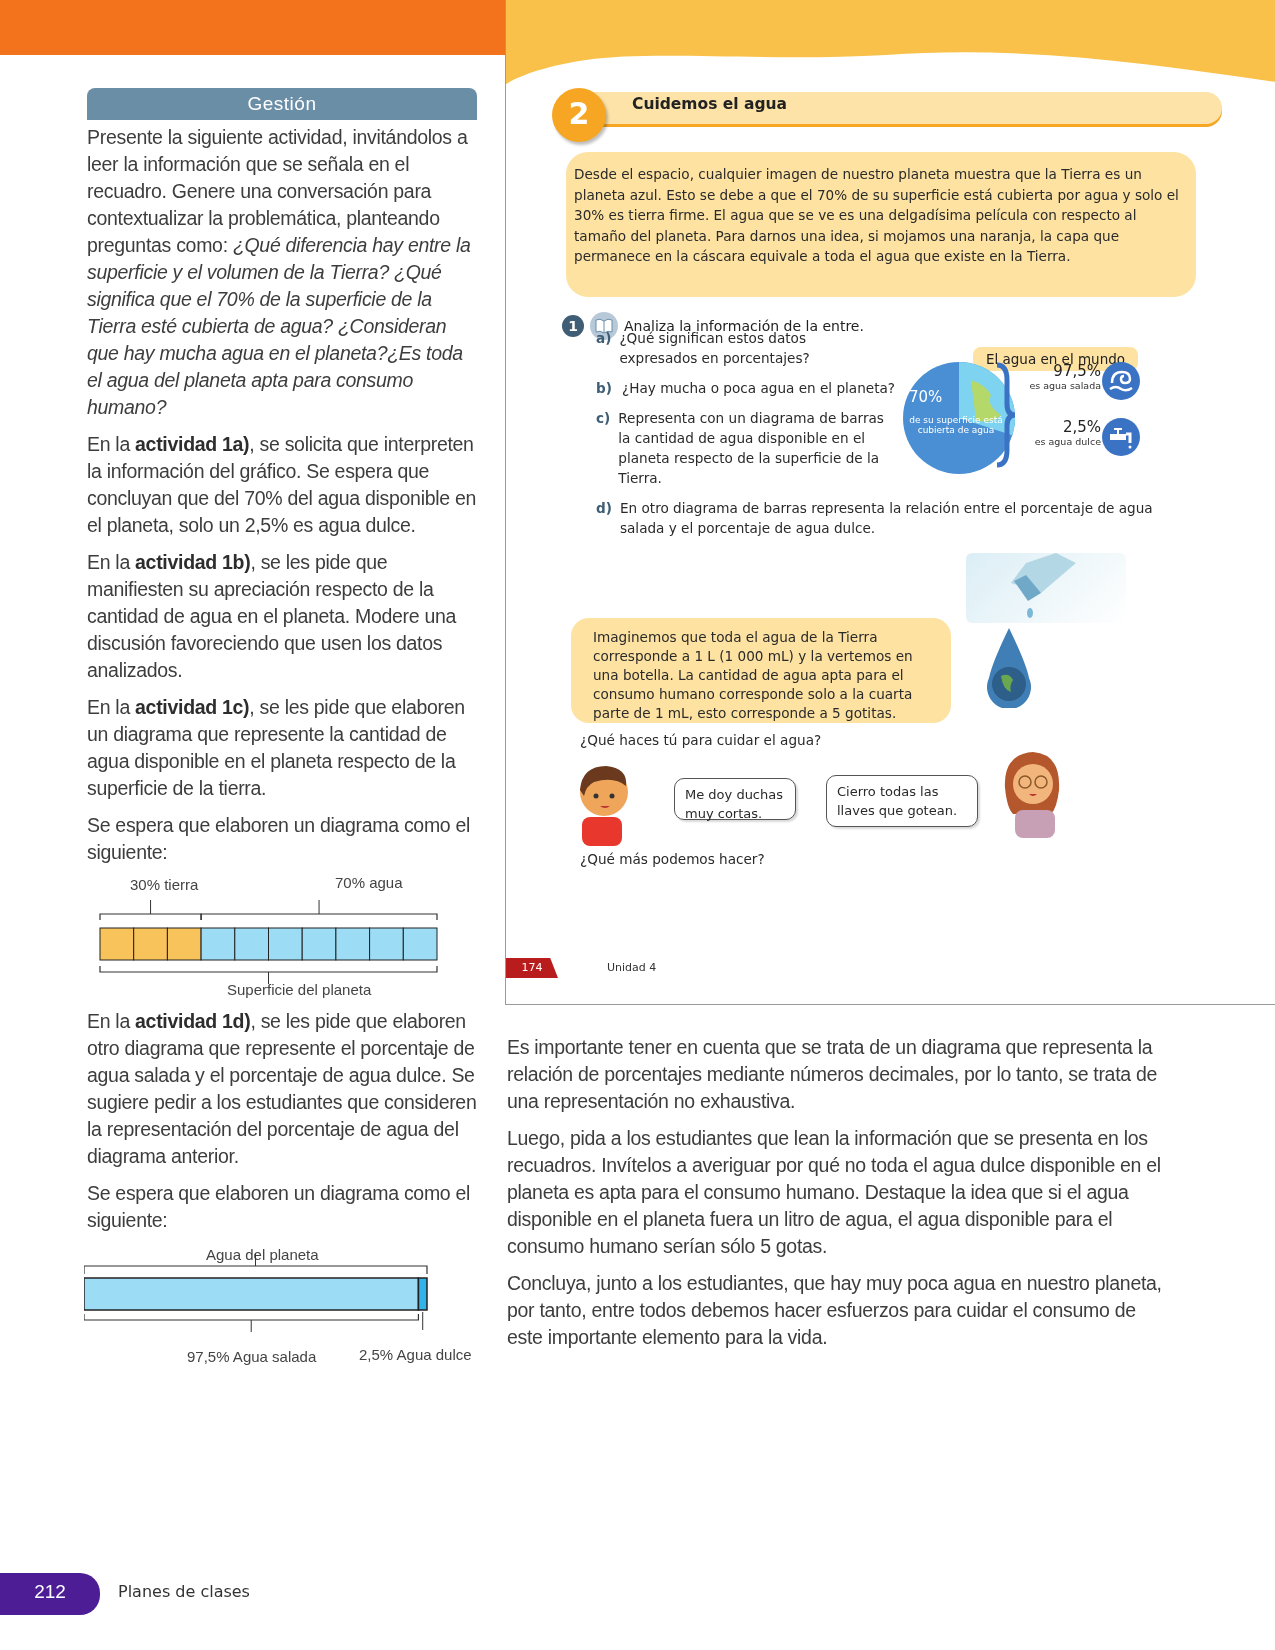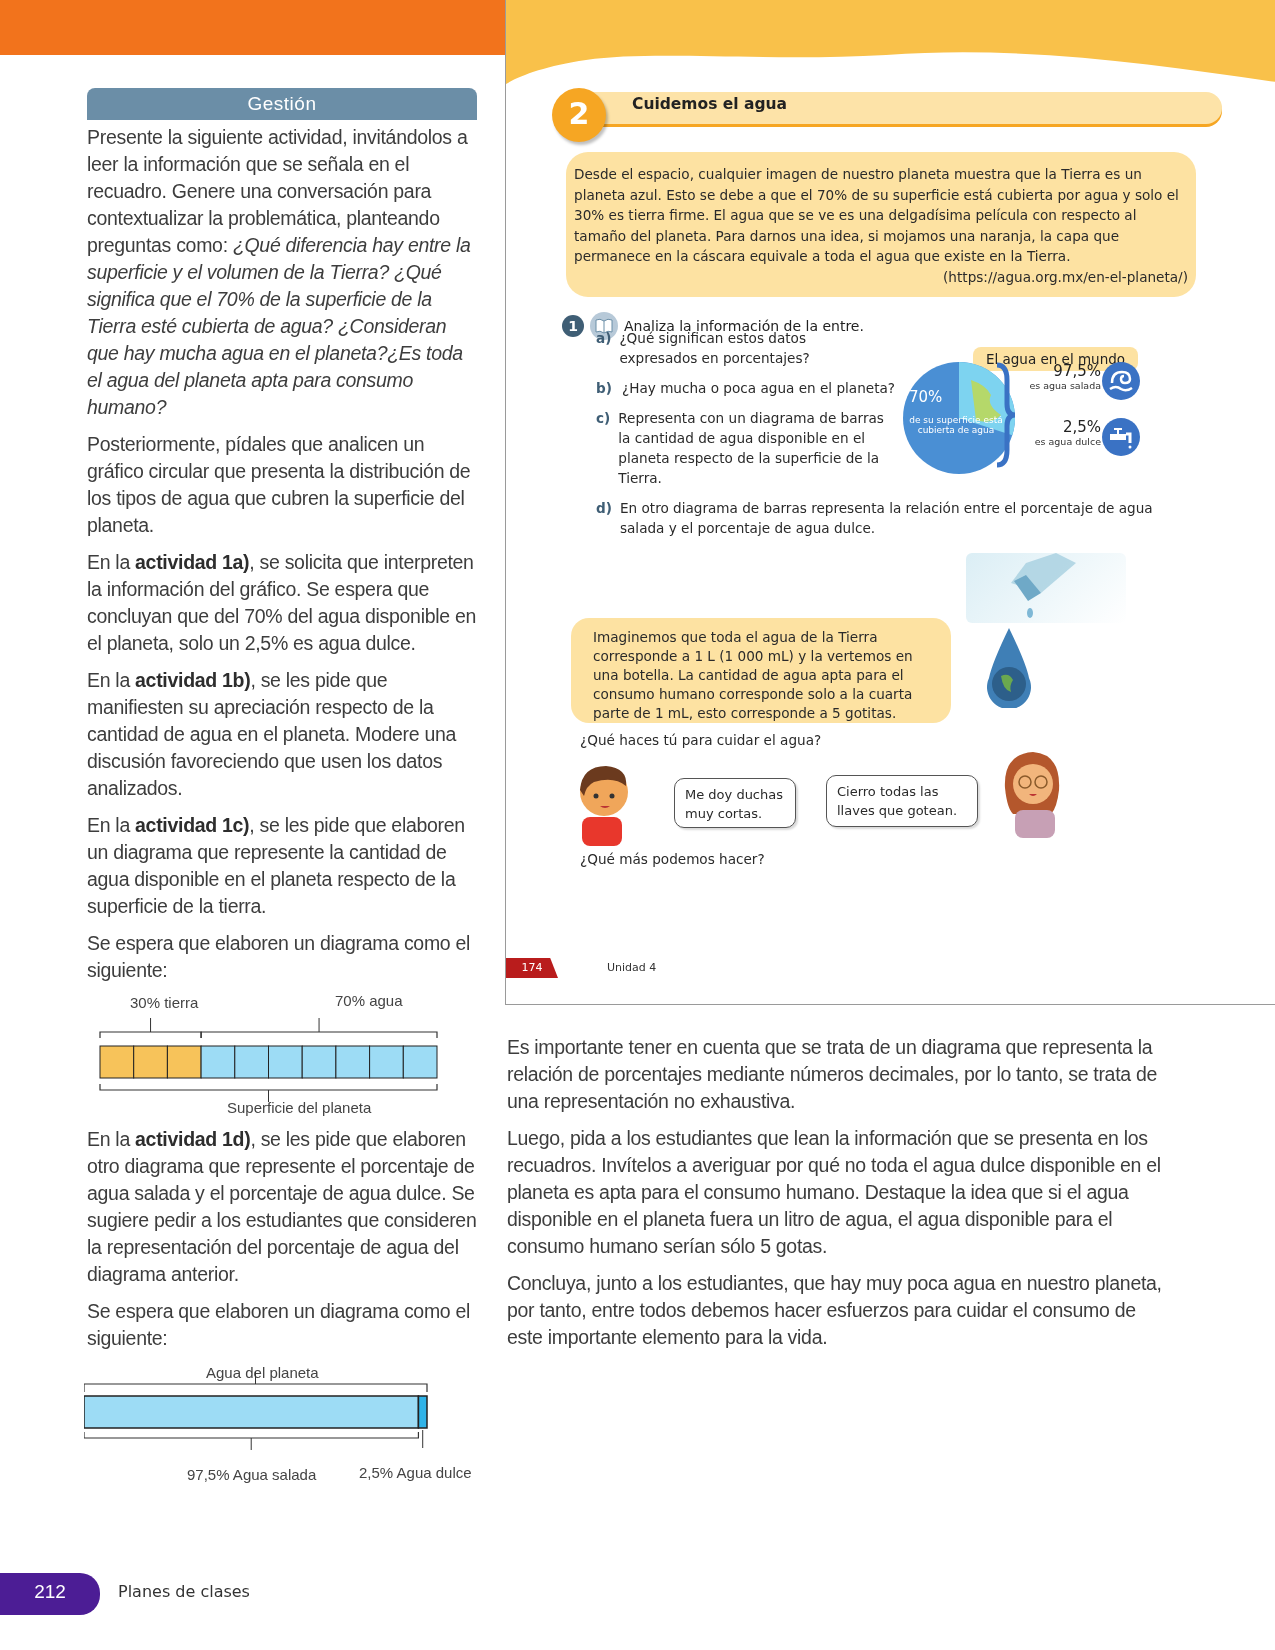--- a/index.html
+++ b/index.html
@@ -39,21 +39,20 @@
   .pagelabel{position:absolute;left:118px;top:1582px;font-size:16px;color:#333;font-family:"DejaVu Sans",sans-serif;}
 </style>
 </head>
 <body>
 
 <div class="topbar"></div>
 
 <div class="left">
   <div class="gestion">Gestión</div>
   <div class="p"><span>Presente la siguiente actividad, invitándolos a leer la información que se señala en el recuadro. Genere una conversación para contextualizar la problemática, planteando preguntas como: </span><i>¿Qué diferencia hay entre la superficie y el volumen de la Tierra? ¿Qué significa que el 70% de la superficie de la Tierra esté cubierta de agua? ¿Consideran que hay mucha agua en el planeta?¿Es toda el agua del planeta apta para consumo humano?</i></div>
-  <div class="p">Posteriormente, pídales que analicen un gráfico circular que presenta la distribución de los tipos de agua que cubren la superficie del planeta.</div>
   <div class="p"><span>En la </span><b>actividad 1a)</b><span>, se solicita que interpreten la información del gráfico. Se espera que concluyan que del 70% del agua disponible en el planeta, solo un 2,5% es agua dulce.</span></div>
   <div class="p"><span>En la </span><b>actividad 1b)</b><span>, se les pide que manifiesten su apreciación respecto de la cantidad de agua en el planeta. Modere una discusión favoreciendo que usen los datos analizados.</span></div>
   <div class="p"><span>En la </span><b>actividad 1c)</b><span>, se les pide que elaboren un diagrama que represente la cantidad de agua disponible en el planeta respecto de la superficie de la tierra.</span></div>
   <div class="p">Se espera que elaboren un diagrama como el siguiente:</div>
 
   <div style="position:relative;height:128px;">
     <span class="diag-label" style="left:43px;top:0;">30% tierra</span>
     <span class="diag-label" style="left:248px;top:-2px;">70% agua</span>
     <svg id="diag1" width="400" height="128" style="position:absolute;left:0;top:0;">
         <path d="M13 44 V38 H114.10000000000001 V44" fill="none" stroke="#333" stroke-width="1.2"></path>
@@ -101,21 +100,20 @@
   </svg>
 
   <div class="sec-title">
     <div class="sec-pill"></div>
     <div class="sec-num">2</div>
     <div class="sec-text">Cuidemos el agua</div>
   </div>
 
   <div class="infobox">
     <div>Desde el espacio, cualquier imagen de nuestro planeta muestra que la Tierra es un planeta azul. Esto se debe a que el 70% de su superficie está cubierta por agua y solo el 30% es tierra firme. El agua que se ve es una delgadísima película con respecto al tamaño del planeta. Para darnos una idea, si mojamos una naranja, la capa que permanece en la cáscara equivale a toda el agua que existe en la Tierra.</div>
-    <div class="src">(https://agua.org.mx/en-el-planeta/)</div>
   </div>
 
   <div class="act-head">
     <span class="act-num">1</span>
     <span class="act-icon">
       <svg width="18" height="16" viewBox="0 0 18 16">
           <path d="M1 2 Q5 0 9 3 Q13 0 17 2 V14 Q13 12 9 15 Q5 12 1 14 Z" fill="#fff" stroke="#6b8ea7" stroke-width="1"></path>
           <line x1="9" y1="3" x2="9" y2="15" stroke="#6b8ea7"></line>
         </svg>
     </span>
@@ -196,21 +194,21 @@
   <div style="position:absolute;left:68px;top:762px;width:60px;height:84px;">
     <svg width="60" height="84" viewBox="0 0 60 84">
         <rect x="8" y="55" width="40" height="29" rx="8" fill="#e8372c"></rect>
         <circle cx="30" cy="30" r="24" fill="#f0a65a"></circle>
         <path d="M6 28 Q8 4 32 4 Q54 6 52 24 Q40 14 20 20 Q12 24 10 34 Z" fill="#6b3a1e"></path>
         <circle cx="22" cy="34" r="2.5" fill="#333"></circle>
         <circle cx="38" cy="34" r="2.5" fill="#333"></circle>
         <path d="M26 44 q5 4 10 0" fill="#b33"></path>
       </svg>
   </div>
-  <div class="speech" style="left:168px;top:778px;width:122px;height:50px;">Me doy duchas muy cortas.</div>
+  <div class="speech" style="left:168px;top:778px;width:122px;height:42px;">Me doy duchas muy cortas.</div>
   <div class="speech" style="left:320px;top:775px;width:152px;height:52px;">Cierro todas las llaves que gotean.</div>
   <div style="position:absolute;left:495px;top:748px;width:62px;height:90px;">
     <svg width="62" height="90" viewBox="0 0 62 90">
         <path d="M4 40 Q2 6 32 4 Q60 6 58 42 Q56 60 50 66 H12 Q6 60 4 40 Z" fill="#b4572c"></path>
         <rect x="14" y="62" width="40" height="28" rx="8" fill="#c7a0b5"></rect>
         <circle cx="32" cy="36" r="20" fill="#f2b57c"></circle>
         <circle cx="24" cy="34" r="6" fill="none" stroke="#8a5a2b" stroke-width="1.5"></circle>
         <circle cx="40" cy="34" r="6" fill="none" stroke="#8a5a2b" stroke-width="1.5"></circle>
         <path d="M28 46 q4 4 8 0" fill="#b33"></path>
       </svg>

